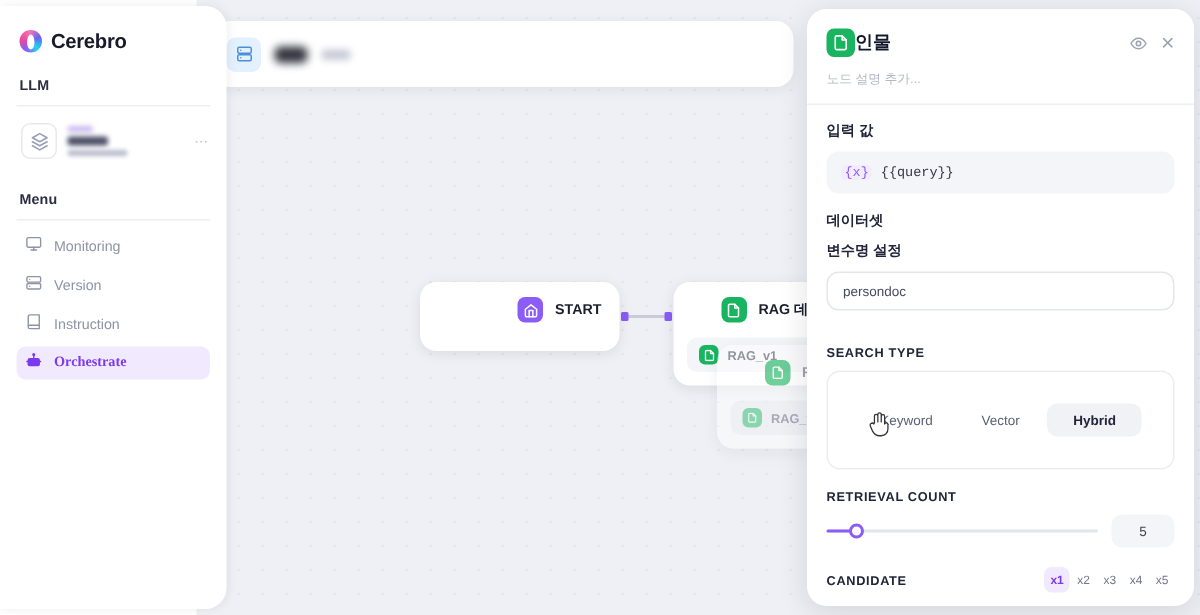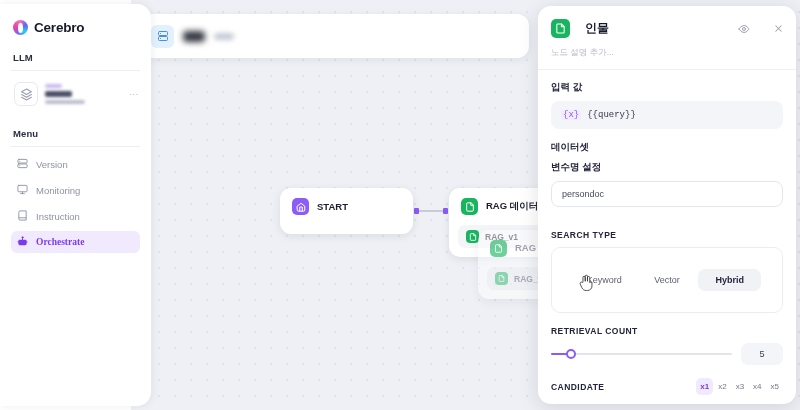--- a/index.html
+++ b/index.html
@@ -98,21 +98,21 @@
   .tb-blur1 { width: 22px; height: 11px; border-radius: 4px; background: #33363f; filter: blur(3px); }
   .tb-blur2 { width: 20px; height: 7px; border-radius: 4px; background: #c6cad6; filter: blur(2.6px); }
 
   
   .node {
     position: absolute;
     background: #ffffff; border-radius: 11px;
     box-shadow: 0 2px 9px rgba(20,24,48,.09);
     z-index: 2;
   }
-  .node-row { display: flex; align-items: center; gap: 8px; padding: 10px 12px; }
+  .node-row { display: flex; align-items: center; gap: 8px; padding: 10px 12px; justify-content: flex-end; }
   .node-title { font-size: 9.5px; font-weight: 700; color: #1c1e2e; white-space: nowrap; }
   .sq {
     width: 17px; height: 17px; border-radius: 5px; flex: none;
     display: flex; align-items: center; justify-content: center; color: #fff;
   }
   .sq.purple { background: #8b5cf6; }
   .sq.green  { background: #18b45f; }
 
   .chip {
     display: flex; align-items: center; gap: 6px;
@@ -156,21 +156,21 @@
   
   .panel {
     position: absolute; left: 538px; top: 6px;
     width: 258px; height: 398px;
     background: #ffffff; border-radius: 13px;
     box-shadow: 0 4px 20px rgba(20,24,48,.13);
     overflow: hidden; z-index: 8;
     display: flex; flex-direction: column;
   }
   .p-head {
-    display: flex; align-items: center; gap: 15px;
+    display: flex; align-items: center; gap: 0;
     padding: 13px 12px 9px 13px;
   }
   .p-title { font-size: 12px; font-weight: 700; color: #15182a; flex: 1; }
   .p-icon-btn { color: #9da2b3; display: flex; align-items: center; cursor: pointer; }
   .p-sub {
     font-size: 8.5px; color: #b3b7c6; padding: 0 13px 10px 13px;
     border-bottom: 1px solid #eef0f4;
   }
   .p-body { padding: 11px 13px 0 13px; overflow: hidden; flex: 1; }
 
@@ -369,38 +369,38 @@
       </span>
       <span class="dots-v">⋮</span>
     </div>
 
     <div class="sec-title">Menu</div>
     <div class="divider"></div>
 
     <div class="menu-item">
       <span>
         <svg width="11" height="11" viewBox="0 0 24 24" fill="none" stroke="currentColor" stroke-width="2" stroke-linecap="round" stroke-linejoin="round">
+          <rect x="2" y="3" width="20" height="14" rx="2"></rect>
+            <path d="M8 21h8"></path>
+            <path d="M12 17v4"></path>
+        </svg>
+      </span>
+      <span>Monitoring</span>
+    </div>
+
+    <div class="menu-item">
+      <span>
+        <svg width="11" height="11" viewBox="0 0 24 24" fill="none" stroke="currentColor" stroke-width="2" stroke-linecap="round" stroke-linejoin="round">
           <rect x="2" y="3" width="20" height="8" rx="2"></rect>
             <rect x="2" y="13" width="20" height="8" rx="2"></rect>
           <path d="M6 7h.01"></path>
             <path d="M6 17h.01"></path>
         </svg>
       </span>
       <span>Version</span>
-    </div>
-
-    <div class="menu-item">
-      <span>
-        <svg width="11" height="11" viewBox="0 0 24 24" fill="none" stroke="currentColor" stroke-width="2" stroke-linecap="round" stroke-linejoin="round">
-          <rect x="2" y="3" width="20" height="14" rx="2"></rect>
-            <path d="M8 21h8"></path>
-            <path d="M12 17v4"></path>
-        </svg>
-      </span>
-      <span>Monitoring</span>
     </div>
 
     <div class="menu-item">
       <span>
         <svg width="11" height="11" viewBox="0 0 24 24" fill="none" stroke="currentColor" stroke-width="2" stroke-linecap="round" stroke-linejoin="round">
           <path d="M4 4.5A2.5 2.5 0 0 1 6.5 2H20v20H6.5A2.5 2.5 0 0 1 4 19.5z"></path>
             <path d="M4 17h16"></path>
         </svg>
       </span>
       <span>Instruction</span>

